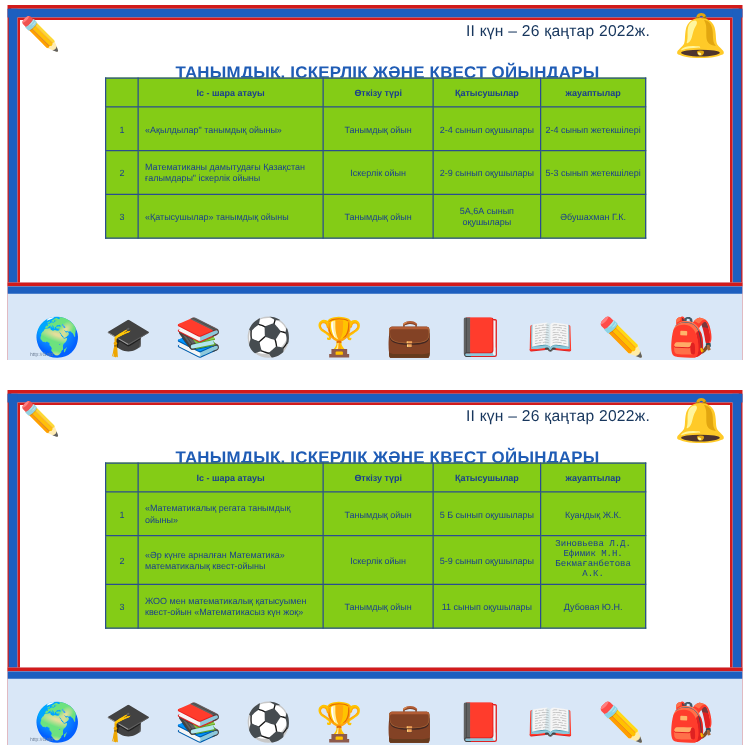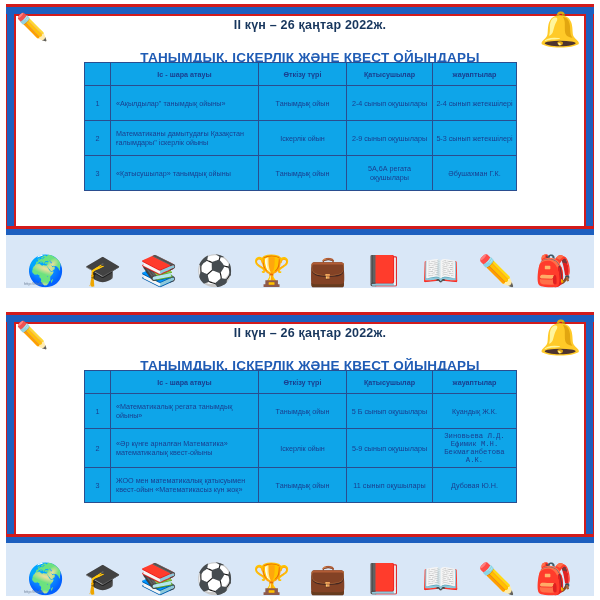--- a/index.html
+++ b/index.html
@@ -106,39 +106,40 @@
   .page-header {
     position: absolute;
     left: 100px;
     right: 80px;
     top: 18px;
     text-align: center;
     color: #1a3f8f;
   }
   .header-line1 {
     font-size: 12.5px;
-    font-weight: bold;
+    font-weight: normal;
     color: #17365d;
     letter-spacing: 0.2px;
+    text-align: right;
   }
   .header-line2 {
     font-size: 13.5px;
     font-weight: bold;
     color: #1f5cb5;
     margin-top: 18px;
     letter-spacing: 0.2px;
   }
 
   table.schedule {
     position: absolute;
     left: 84px;
     top: 62px;
     width: 432px;
     border-collapse: collapse;
-    background: #0ea5e9;
+    background: #84cc16;
     table-layout: fixed;
   }
   table.schedule th,
   table.schedule td {
     border: 1px solid #2a4d8f;
     font-size: 7.2px;
     color: #1a3f8f;
     padding: 3px 3px;
     vertical-align: middle;
   }
@@ -215,21 +216,21 @@
         <td class="num">2</td>
         <td class="name">Математиканы дамытудағы Қазақстан ғалымдары" іскерлік ойыны</td>
         <td class="center">Іскерлік ойын</td>
         <td class="center">2-9 сынып оқушылары</td>
         <td class="center">5-3 сынып жетекшілері</td>
       </tr>
       <tr class="row-tall">
         <td class="num">3</td>
         <td class="name">«Қатысушылар» танымдық ойыны</td>
         <td class="center">Танымдық ойын</td>
-        <td class="center">5А,6А регата оқушылары</td>
+        <td class="center">5А,6А сынып оқушылары</td>
         <td class="center">Әбушахман Г.К.</td>
       </tr>
     </tbody>
   </table>
 
   <div class="frame-bottom-band">
     <div class="band-blue-strip"></div>
     <div class="band-items">
       <span class="band-item">🌍</span>
       <span class="band-item">🎓</span>

